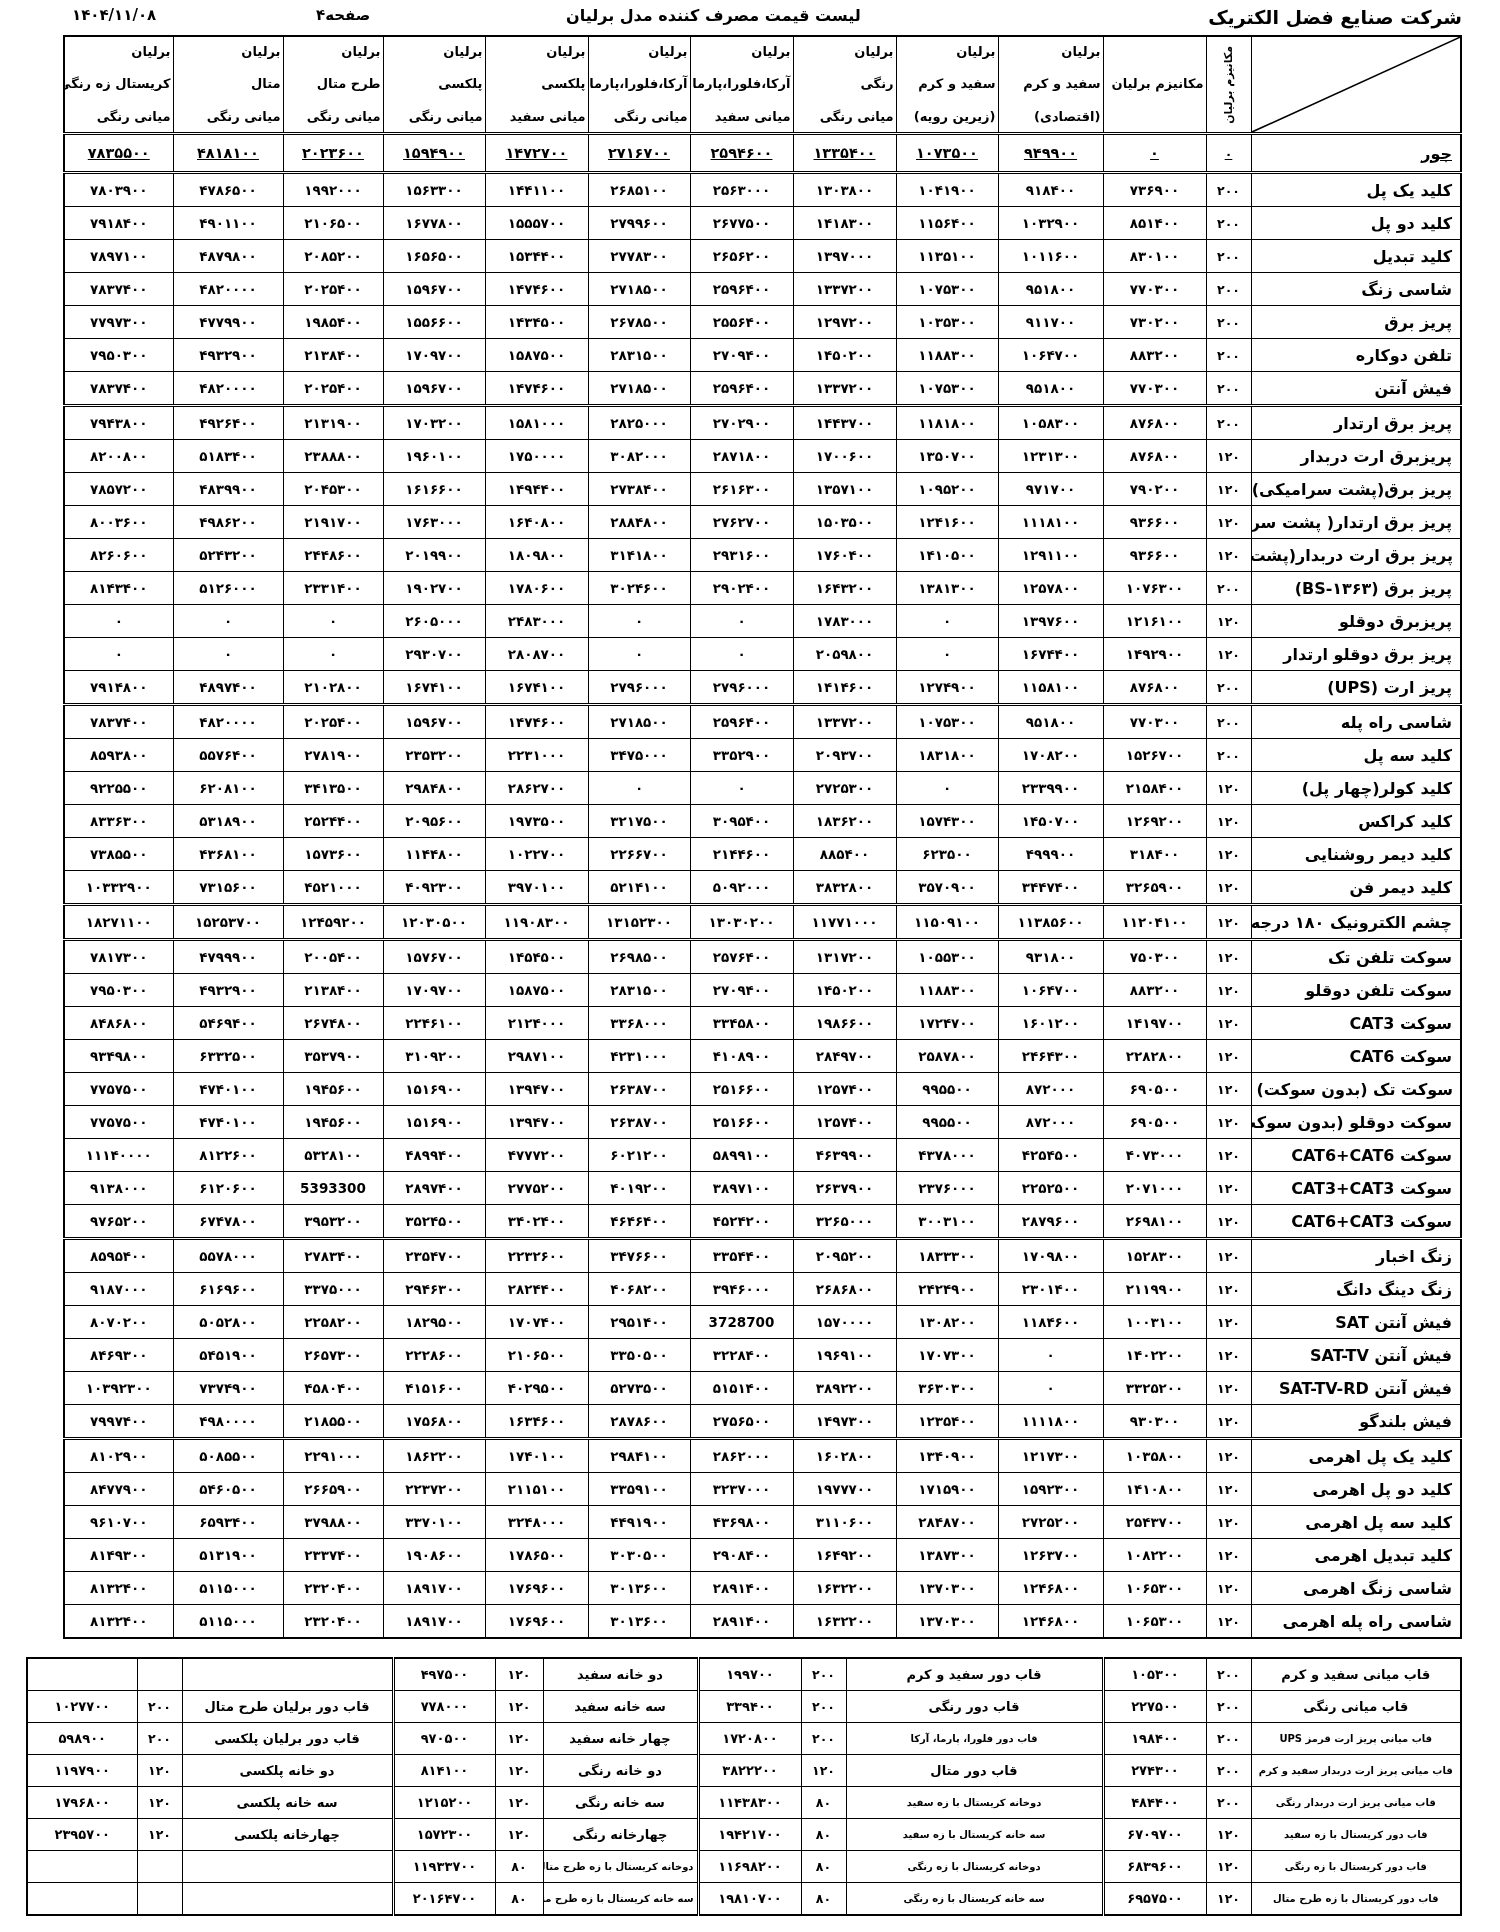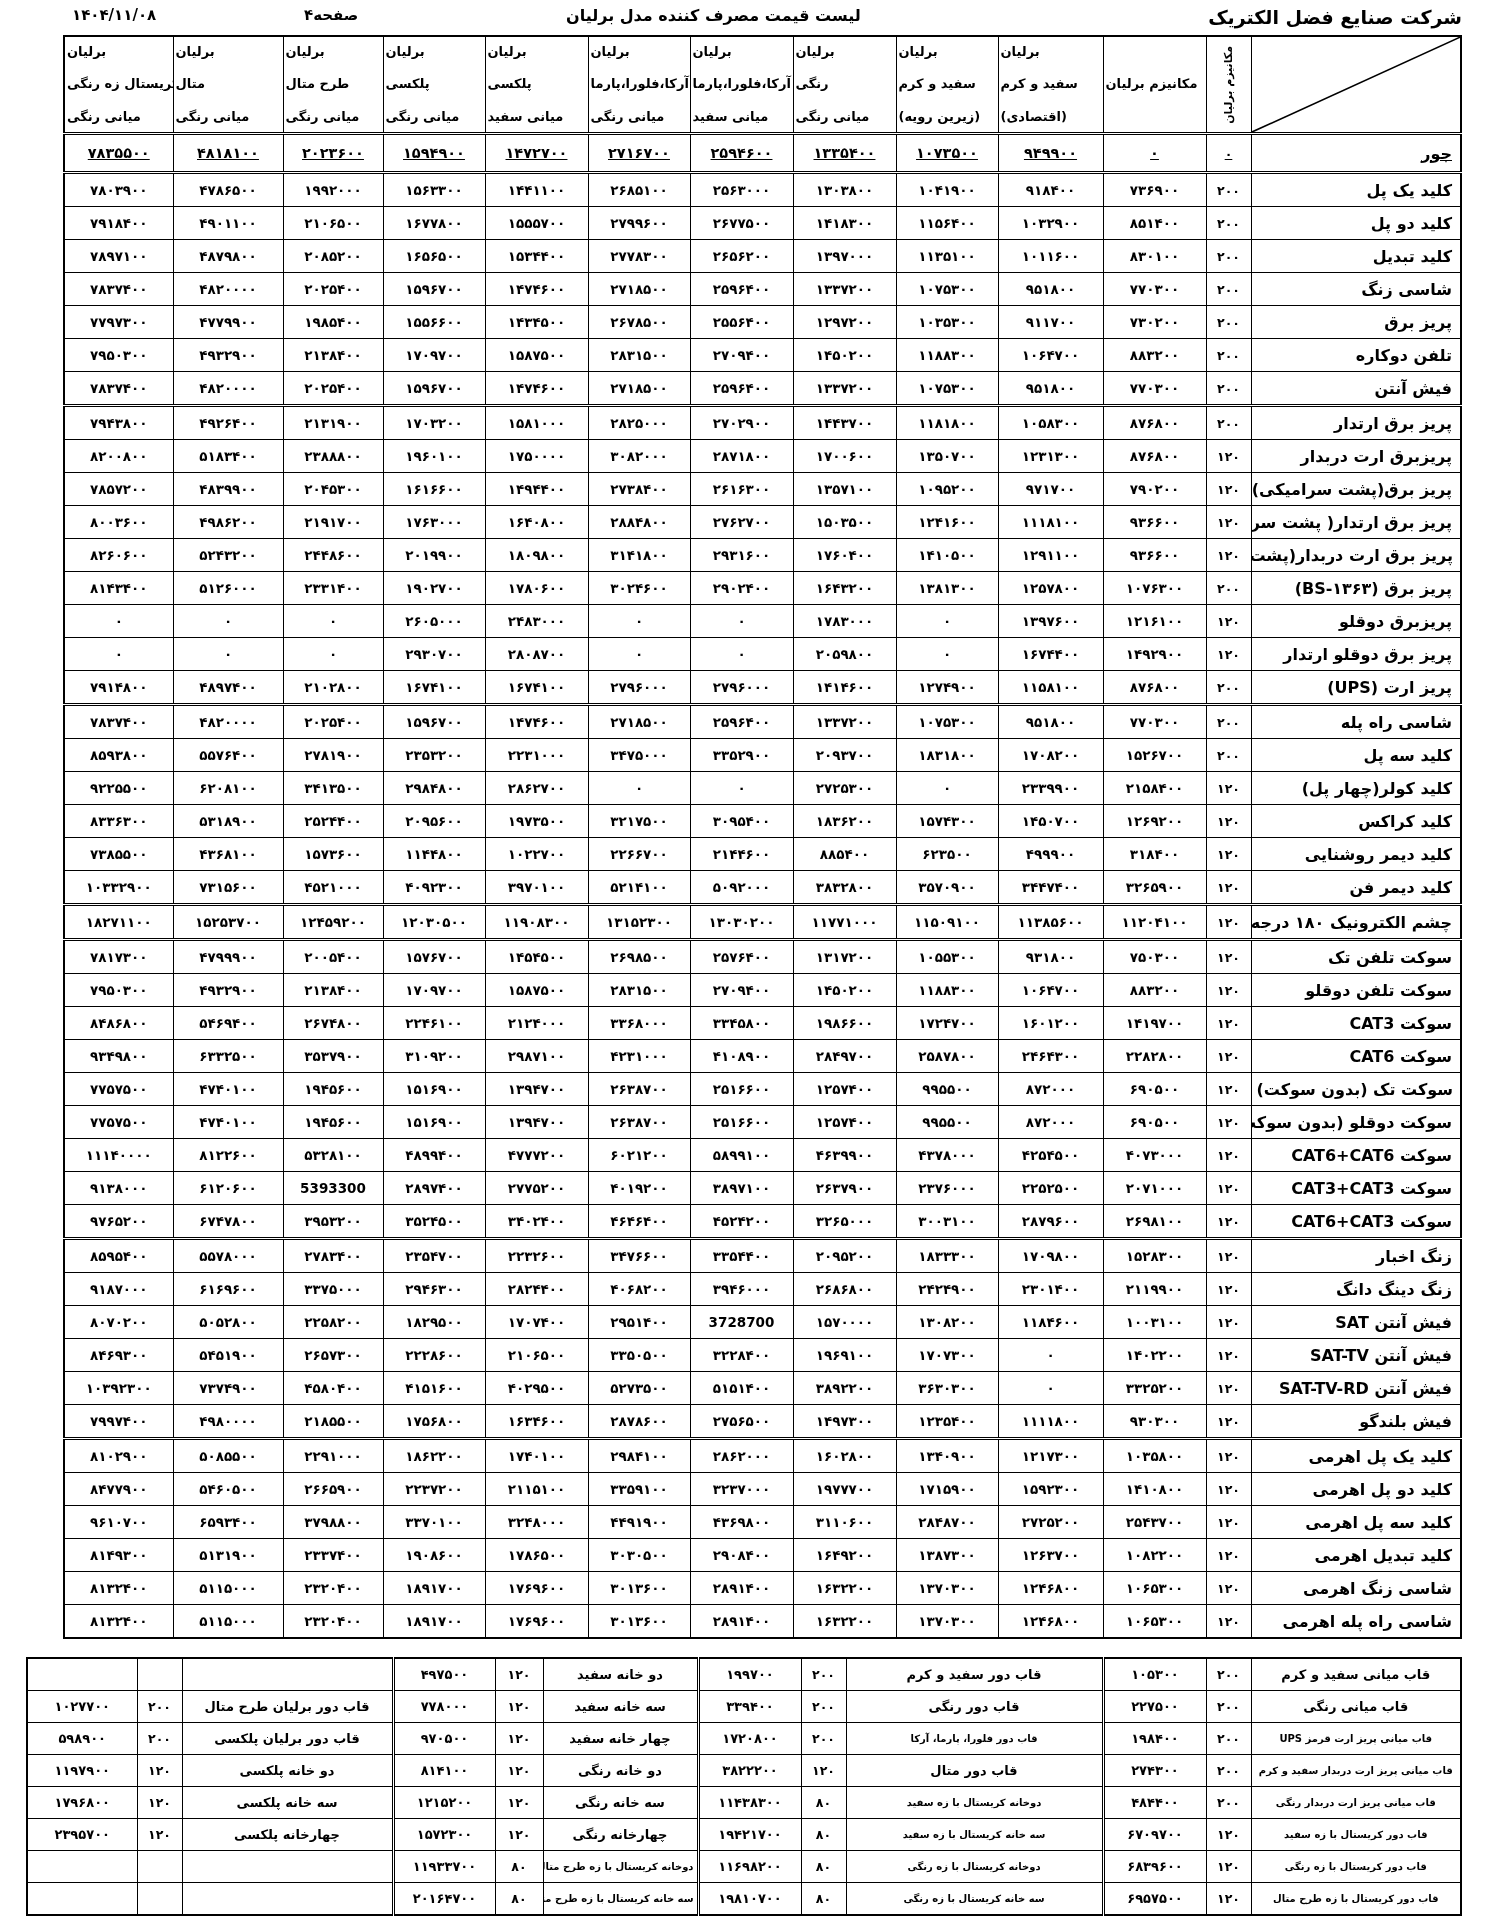--- a/index.html
+++ b/index.html
@@ -2,35 +2,35 @@
 <html lang="fa" dir="rtl"><head>
 <meta charset="utf-8">
 <style>
   html,body{margin:0;padding:0;background:#e8e8e8;}
   .page{width:1500px;height:1932px;background:#ffffff;position:relative;direction:rtl;
         font-family:"DejaVu Sans",sans-serif;color:#000;overflow:hidden;}
   .topbar{position:absolute;top:2px;left:0;right:0;height:32px;}
   .topbar span{position:absolute;font-weight:bold;white-space:nowrap;top:4px;}
   .company{right:38px;font-size:19px;}
   .title{left:566px;font-size:16px;}
-  .pagenum{left:304px;font-size:15px;}
+  .pagenum{left:316px;font-size:15px;}
   .date{left:72px;font-size:15px;text-align:center;}
 
   table.tbl{border-collapse:collapse;table-layout:fixed;background:#fff;}
   .tbl td,.tbl th{border:1px solid #000;text-align:center;vertical-align:middle;
         font-weight:bold;padding:0;overflow:hidden;white-space:nowrap;}
   .tbl{border:2px solid #000;}
 
   .main{position:absolute;top:35px;right:38px;width:1397px;}
   .main td{height:32px;font-size:13.5px;}
   .main td.lbl{text-align:right;padding:0 8px;font-size:16px;}
   .main td.qty{font-size:12.5px;}
   tr.jour td{height:36px;font-size:14.5px;text-decoration:underline;}
   .head th{height:95px;font-size:13px;}
-  .h3{display:flex;flex-direction:column;justify-content:space-between;align-items:flex-end;
+  .h3{display:flex;flex-direction:column;justify-content:space-between;align-items:flex-start;
       height:95px;padding:8px 2px;box-sizing:border-box;line-height:1.1;}
   .h3.single{justify-content:center;}
   .corner{position:relative;}
   .corner svg{position:absolute;inset:0;width:100%;height:100%;display:block;}
   .vwrap{display:flex;align-items:center;justify-content:center;height:95px;}
   .vtext{writing-mode:vertical-rl;transform:rotate(180deg);font-size:11px;letter-spacing:1px;}
   tr.sep td, tr.sep th{border-bottom:3px double #000;}
 
   .lower{position:absolute;top:1657px;right:38px;width:1434px;}
   .lower td{height:31px;font-size:13px;}

